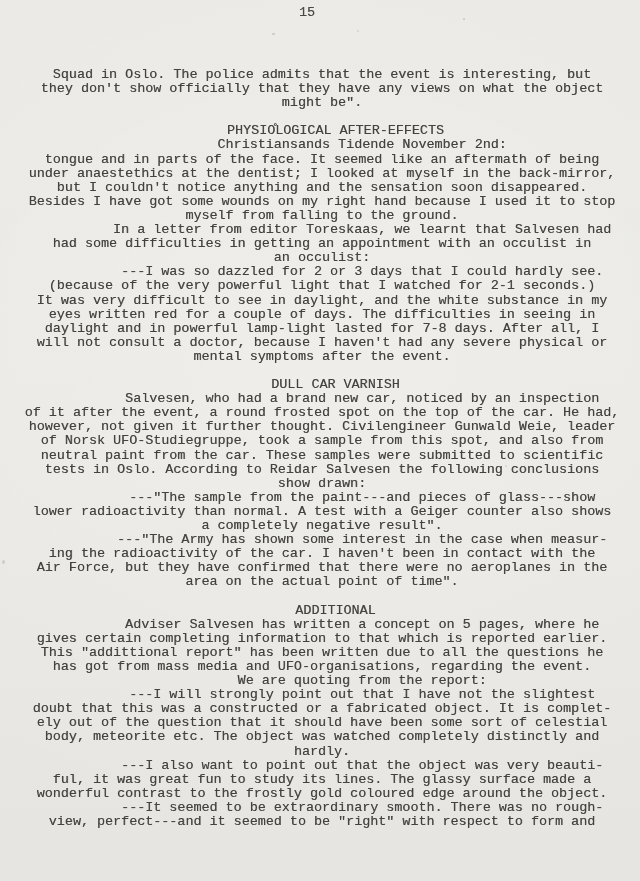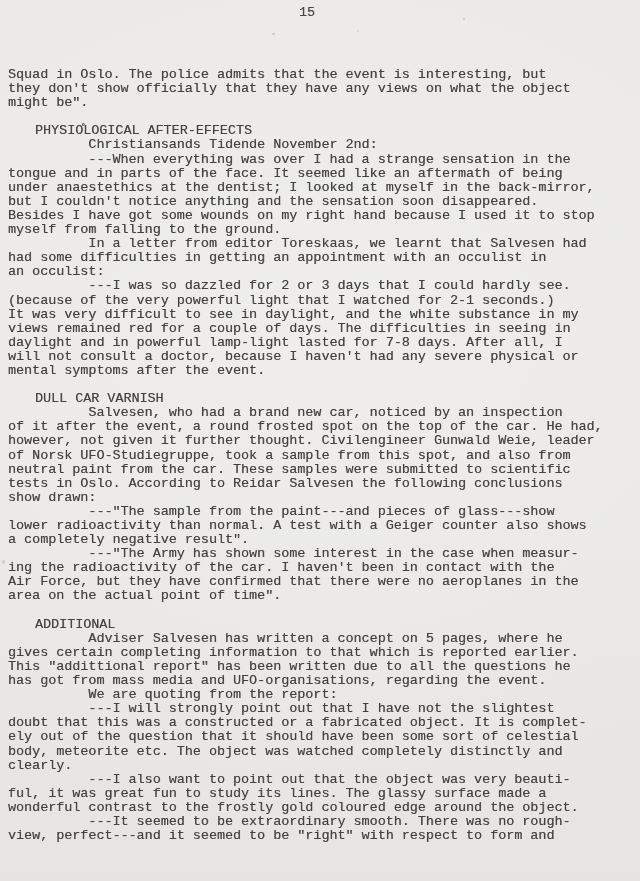--- a/index.html
+++ b/index.html
@@ -31,20 +31,21 @@
     line-height: 14px;
     color: #4a4845;
     text-shadow: 0.3px 0.3px 0.6px rgba(70,68,64,0.55);
   }
   .content {
     margin-top: 48px;
     font-size: 13.4px;
     line-height: 14.1px;
     text-shadow: 0.3px 0.3px 0.6px rgba(66,64,60,0.55);
     letter-spacing: 0;
+    text-align: center;
   }
   .line, .section-heading {
     white-space: pre;
     height: 14.1px;
   }
   .section-heading {
     margin-top: 14.1px;
     margin-left: 27px;
   }
   .speck {
@@ -63,33 +64,32 @@
 <body>
 
 <div class="page">
   <div class="page-number">15</div>
   <main class="content">
       <div class="line">Squad in Oslo. The police admits that the event is interesting, but</div>
       <div class="line">they don't show officially that they have any views on what the object</div>
       <div class="line">might be".</div>
       <div class="section-heading">PHYSIO̊LOGICAL AFTER-EFFECTS</div>
       <div class="line">          Christiansands Tidende November 2nd:</div>
-      <div class="line">          ---When everything was over I had a strange sensation in the</div>
       <div class="line">tongue and in parts of the face. It seemed like an aftermath of being</div>
       <div class="line">under anaestethics at the dentist; I looked at myself in the back-mirror,</div>
       <div class="line">but I couldn't notice anything and the sensation soon disappeared.</div>
       <div class="line">Besides I have got some wounds on my right hand because I used it to stop</div>
       <div class="line">myself from falling to the ground.</div>
       <div class="line">          In a letter from editor Toreskaas, we learnt that Salvesen had</div>
       <div class="line">had some difficulties in getting an appointment with an occulist in</div>
       <div class="line">an occulist:</div>
       <div class="line">          ---I was so dazzled for 2 or 3 days that I could hardly see.</div>
       <div class="line">(because of the very powerful light that I watched for 2-1 seconds.)</div>
       <div class="line">It was very difficult to see in daylight, and the white substance in my</div>
-      <div class="line">views remained red for a couple of days. The difficulties in seeing in</div>
+      <div class="line">eyes written red for a couple of days. The difficulties in seeing in</div>
       <div class="line">daylight and in powerful lamp-light lasted for 7-8 days. After all, I</div>
       <div class="line">will not consult a doctor, because I haven't had any severe physical or</div>
       <div class="line">mental symptoms after the event.</div>
       <div class="section-heading">DULL CAR VARNISH</div>
       <div class="line">          Salvesen, who had a brand new car, noticed by an inspection</div>
       <div class="line">of it after the event, a round frosted spot on the top of the car. He had,</div>
       <div class="line">however, not given it further thought. Civilengineer Gunwald Weie, leader</div>
       <div class="line">of Norsk UFO-Studiegruppe, took a sample from this spot, and also from</div>
       <div class="line">neutral paint from the car. These samples were submitted to scientific</div>
       <div class="line">tests in Oslo. According to Reidar Salvesen the following conclusions</div>
@@ -104,21 +104,21 @@
       <div class="section-heading">ADDITIONAL</div>
       <div class="line">          Adviser Salvesen has written a concept on 5 pages, where he</div>
       <div class="line">gives certain completing information to that which is reported earlier.</div>
       <div class="line">This "addittional report" has been written due to all the questions he</div>
       <div class="line">has got from mass media and UFO-organisations, regarding the event.</div>
       <div class="line">          We are quoting from the report:</div>
       <div class="line">          ---I will strongly point out that I have not the slightest</div>
       <div class="line">doubt that this was a constructed or a fabricated object. It is complet-</div>
       <div class="line">ely out of the question that it should have been some sort of celestial</div>
       <div class="line">body, meteorite etc. The object was watched completely distinctly and</div>
-      <div class="line">clearly.</div>
+      <div class="line">hardly.</div>
       <div class="line">          ---I also want to point out that the object was very beauti-</div>
       <div class="line">ful, it was great fun to study its lines. The glassy surface made a</div>
       <div class="line">wonderful contrast to the frostly gold coloured edge around the object.</div>
       <div class="line">          ---It seemed to be extraordinary smooth. There was no rough-</div>
       <div class="line">view, perfect---and it seemed to be "right" with respect to form and</div>
     </main>
   <span class="speck s1"></span>
   <span class="speck s2"></span>
   <span class="speck s3"></span>
   <span class="speck s4"></span>

